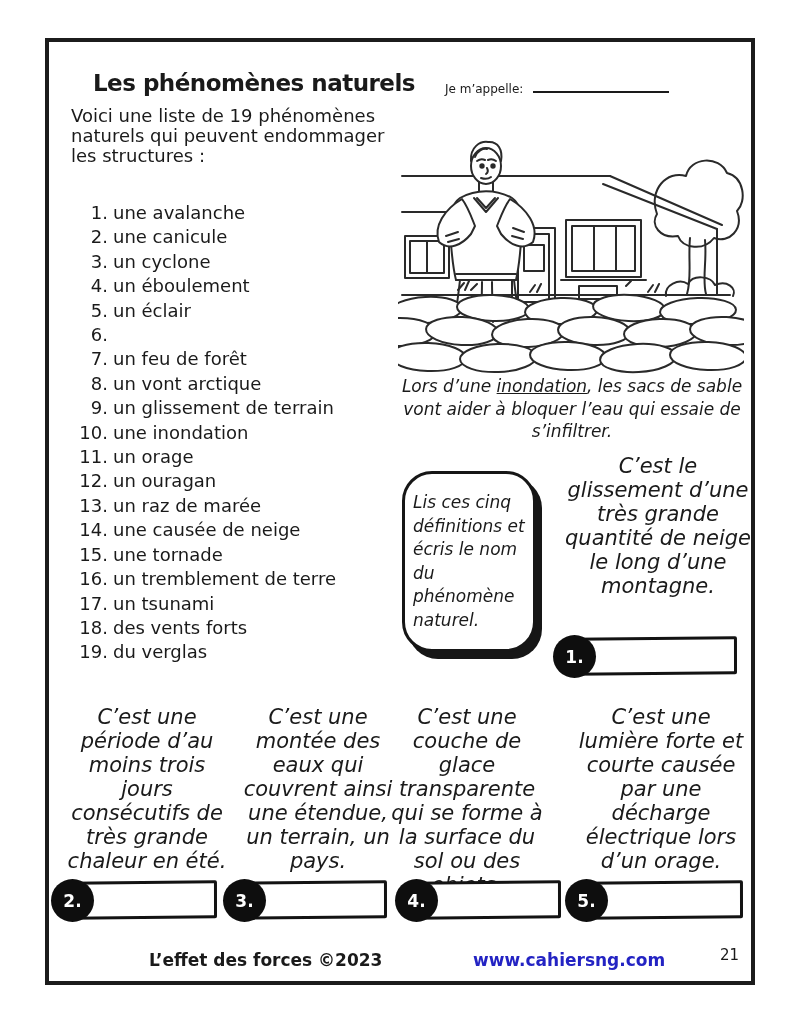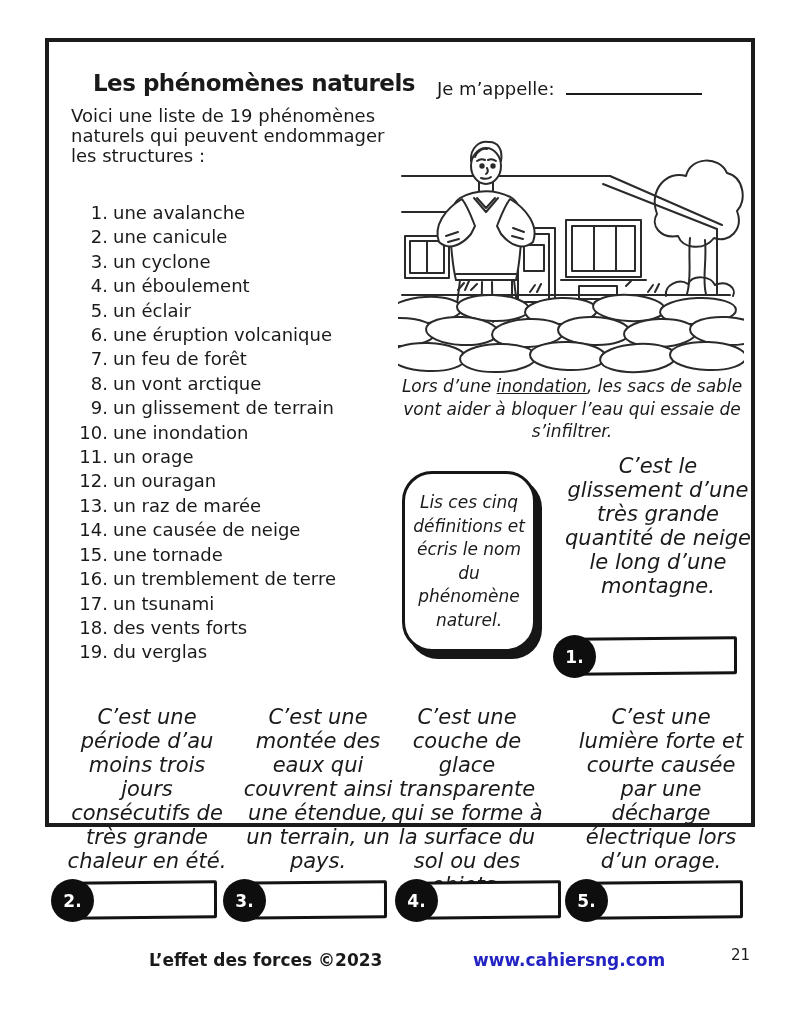--- a/index.html
+++ b/index.html
@@ -1,33 +1,33 @@
 <!DOCTYPE html>
 <html><head>
 <meta charset="utf-8">
 <style>
   * { box-sizing: border-box; margin: 0; padding: 0; }
   html, body { width: 791px; height: 1024px; background: #ffffff; }
   body { font-family: "DejaVu Sans", sans-serif; color: #1a1a1a; position: relative; }
 
   .frame {
     position: absolute; left: 45px; top: 38px;
-    width: 710px; height: 789px;
+    width: 710px; height: 947px;
     border: 4px solid #1c1c1c;
   }
 
   .title {
     position: absolute; left: 40px; top: 28px; width: 330px;
     font-size: 23px; font-weight: bold; letter-spacing: -0.5px;
     text-align: center;
   }
 
   .name-line {
-    position: absolute; left: 388px; top: 36px; width: 280px;
-    font-size: 18px; white-space: nowrap;
+    position: absolute; left: 396px; top: 36px; width: 280px;
+    font-size: 12px; white-space: nowrap;
   }
   .name-blank {
     display: inline-block; width: 136px; height: 15px;
     border-bottom: 2px solid #1a1a1a; margin-left: 6px; vertical-align: baseline;
   }
 
   .intro {
     position: absolute; left: 22px; top: 64px; width: 332px;
     font-size: 18px; line-height: 20px;
   }
@@ -47,21 +47,21 @@
   .caption {
     position: absolute; left: 350px; top: 333px; width: 346px;
     font-size: 17px; font-style: italic; line-height: 22.5px; text-align: center;
   }
   .caption .u { text-decoration: underline; }
 
   .bubble {
     position: absolute; left: 353px; top: 429px; width: 134px;
     background: #ffffff; border: 3px solid #161616; border-radius: 30px;
     box-shadow: 6px 7px 0 #161616;
-    padding: 17px 8px; text-align: center;
+    padding: 17px 8px; text-align: left;
     font-size: 17px; font-style: italic; line-height: 23.5px;
   }
 
   .definition {
     position: absolute; font-size: 21px; font-style: italic;
     line-height: 24px; text-align: center;
   }
   .def-1 { left: 516px; top: 412px; width: 186px; }
   .def-2 { left: 16px;  top: 663px; width: 164px; }
   .def-3 { left: 190px; top: 663px; width: 158px; text-align: center; }
@@ -88,21 +88,21 @@
 
   .footer-credit {
     position: absolute; left: 100px; top: 908px;
     font-size: 17px; font-weight: bold;
   }
   .footer-site {
     position: absolute; left: 424px; top: 908px;
     font-size: 17px; font-weight: bold; color: #2323c3; text-decoration: none;
   }
   .page-number {
-    position: absolute; right: 1px; top: 904px; font-size: 15px;
+    position: absolute; right: 12px; top: 904px; font-size: 15px;
   }
 </style>
 </head>
 <body>
 
 <div class="frame">
 
   <h1 class="title">Les phénomènes naturels</h1>
 
   <div class="name-line">
@@ -128,21 +128,20 @@
     <li class="row">
         <span class="num">4.</span>
         <span>un éboulement</span>
       </li>
     <li class="row">
         <span class="num">5.</span>
         <span>un éclair</span>
       </li>
     <li class="row">
         <span class="num">6.</span>
-        <span>une éruption volcanique</span>
       </li>
     <li class="row">
         <span class="num">7.</span>
         <span>un feu de forêt</span>
       </li>
     <li class="row">
         <span class="num">8.</span>
         <span>un vont arctique</span>
       </li>
     <li class="row">

